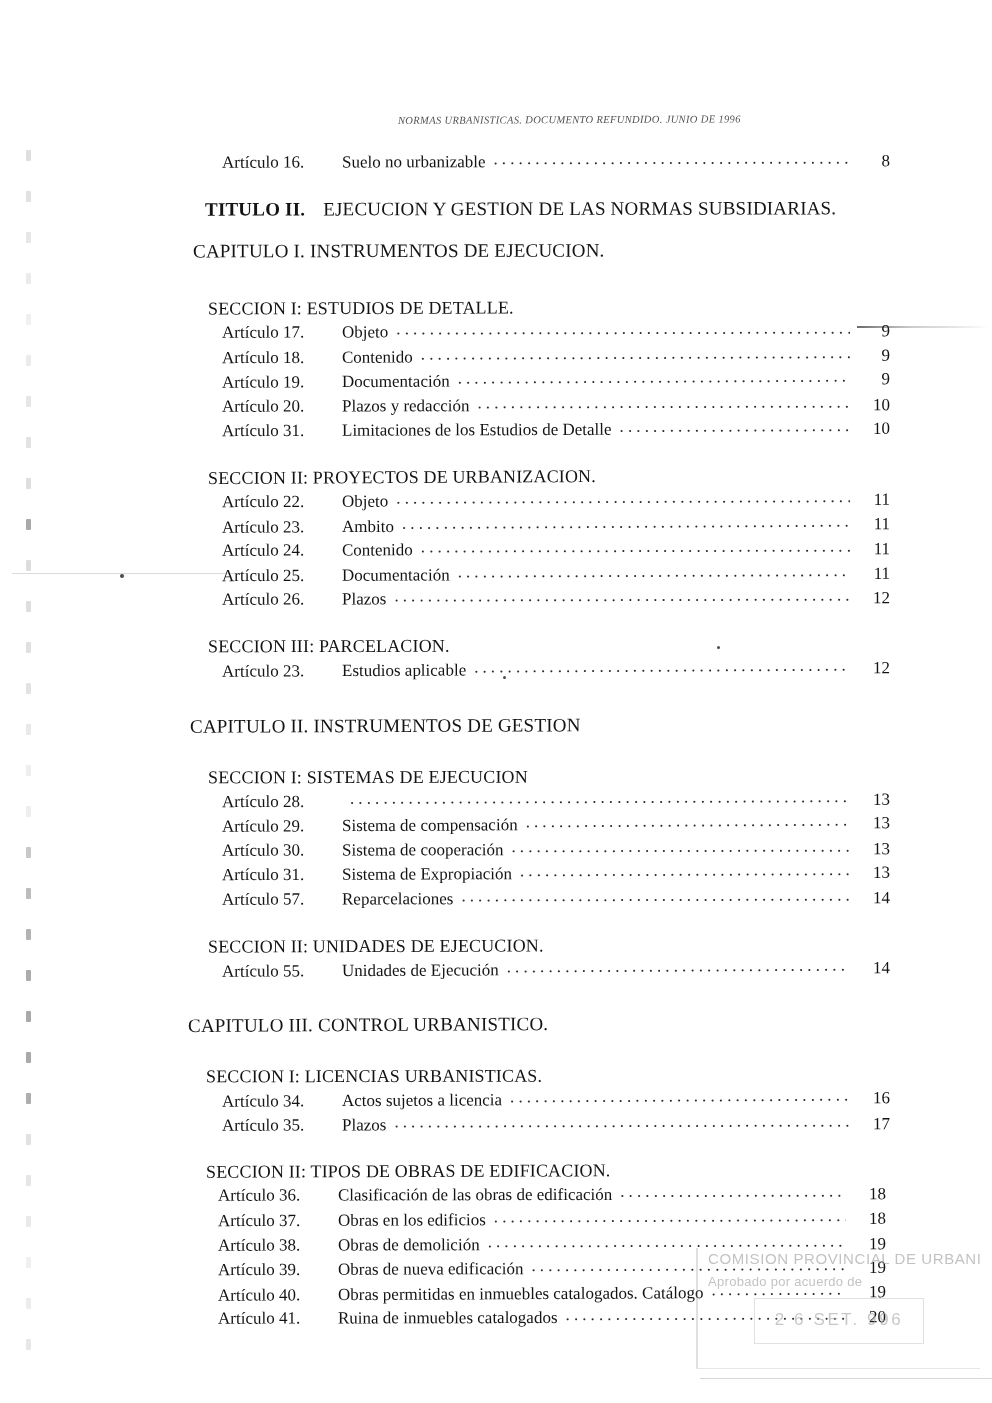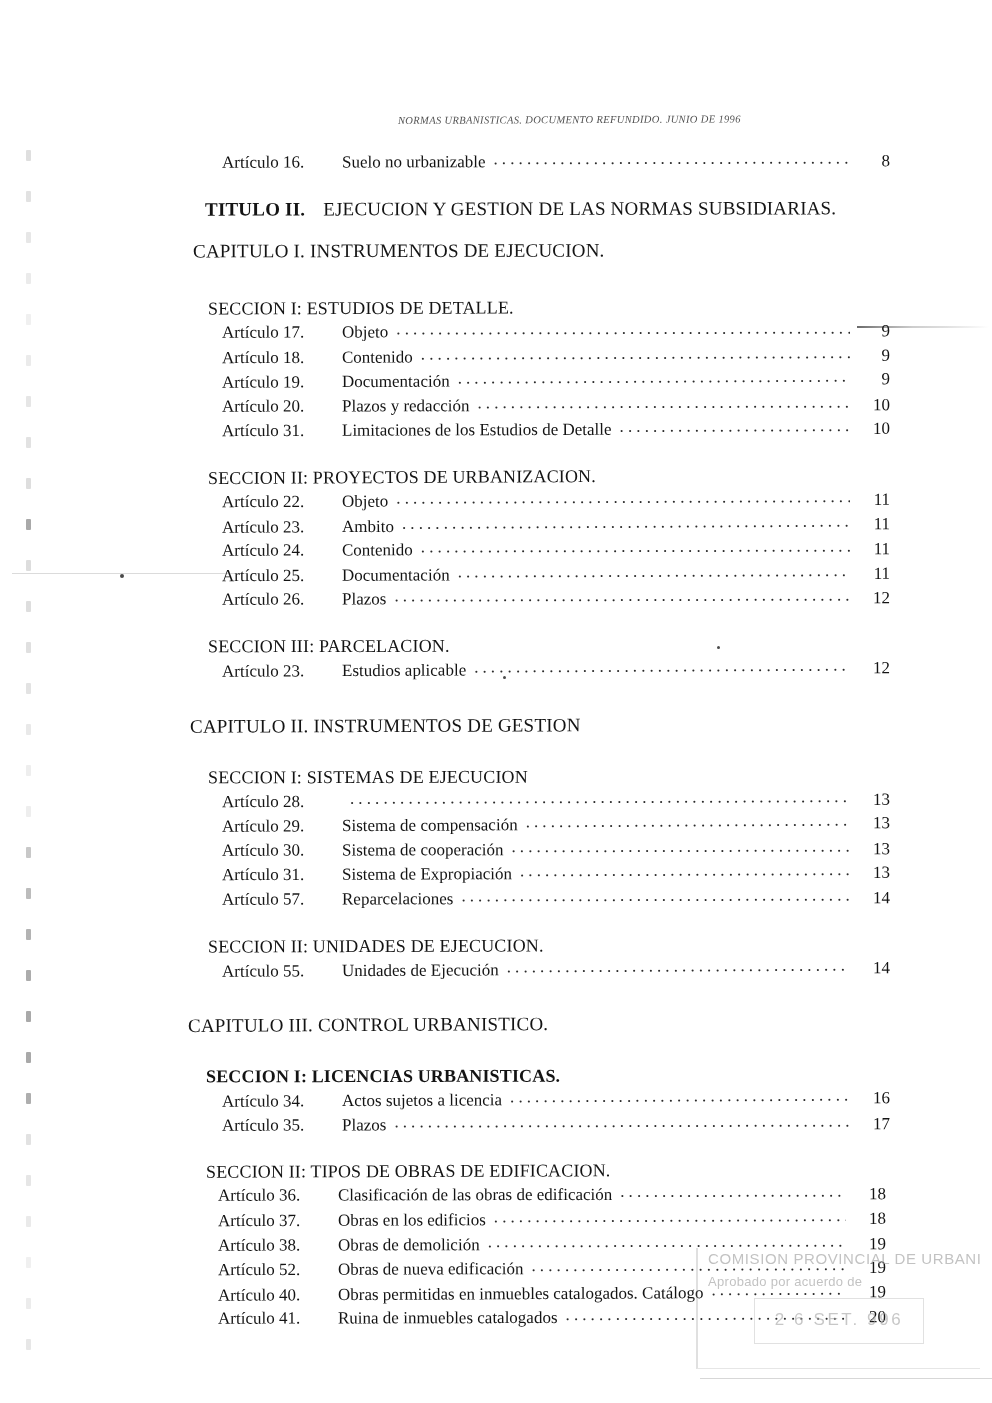--- a/index.html
+++ b/index.html
@@ -375,21 +375,21 @@
       <div class="blk seccion drift2" style="left: 208px; top: 935.6px;">SECCION II: UNIDADES DE EJECUCION.</div>
       <div class="row drift3" style="top: 959.6px; left: 222px;">
         <span class="art">Artículo 55.</span>
         <span class="mid">
           <span class="ttl">Unidades de Ejecución</span>
           <span class="dots">..........................................................................................</span>
           <span class="pg">14</span>
         </span>
       </div>
       <div class="blk capitulo drift3" style="left: 188px; top: 1014.2px;">CAPITULO III. CONTROL URBANISTICO.</div>
-      <div class="blk seccion drift1" style="left: 206px; top: 1066.2px; font-weight: bold;">SECCION I: LICENCIAS URBANISTICAS.</div>
+      <div class="blk seccion drift1" style="left: 206px; top: 1066.2px;">SECCION I: LICENCIAS URBANISTICAS.</div>
       <div class="row drift3" style="top: 1090.2px; left: 222px;">
         <span class="art">Artículo 34.</span>
         <span class="mid">
           <span class="ttl">Actos sujetos a licencia</span>
           <span class="dots">..........................................................................................</span>
           <span class="pg">16</span>
         </span>
       </div>
       <div class="row drift1" style="top: 1114.8px; left: 222px;">
         <span class="art">Artículo 35.</span>
@@ -418,21 +418,21 @@
       </div>
       <div class="row drift1" style="top: 1234.6px; left: 218px;">
         <span class="art">Artículo 38.</span>
         <span class="mid">
           <span class="ttl">Obras de demolición</span>
           <span class="dots">..........................................................................................</span>
           <span class="pg">19</span>
         </span>
       </div>
       <div class="row drift2" style="top: 1259.2px; left: 218px;">
-        <span class="art">Artículo 52.</span>
+        <span class="art">Artículo 39.</span>
         <span class="mid">
           <span class="ttl">Obras de nueva edificación</span>
           <span class="dots">..........................................................................................</span>
           <span class="pg">19</span>
         </span>
       </div>
       <div class="row drift3" style="top: 1283.8px; left: 218px;">
         <span class="art">Artículo 40.</span>
         <span class="mid">
           <span class="ttl">Obras permitidas en inmuebles catalogados. Catálogo</span>

